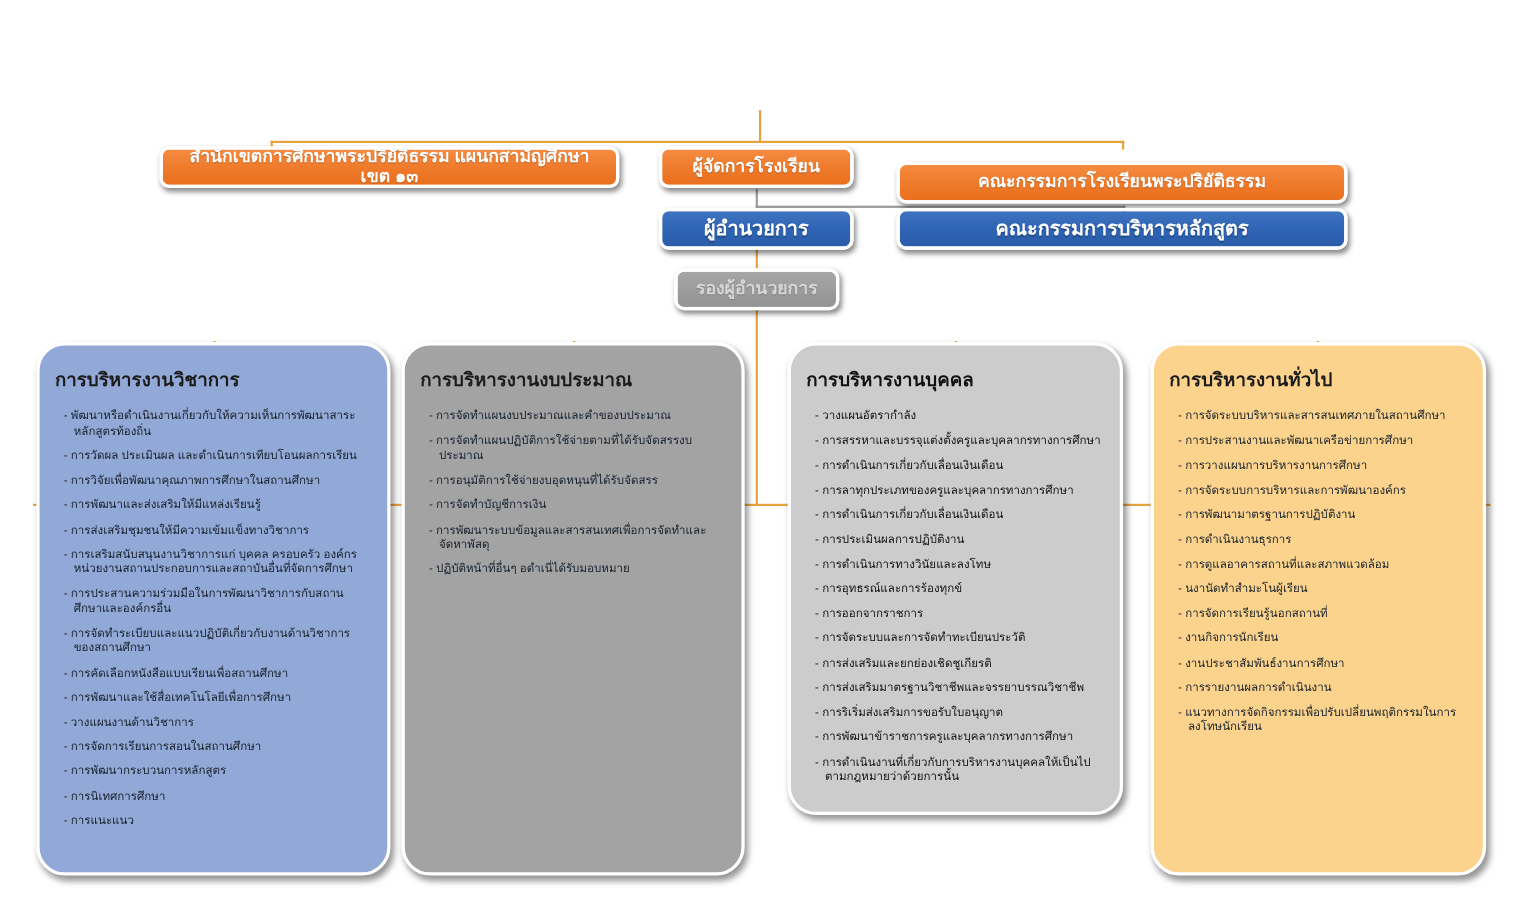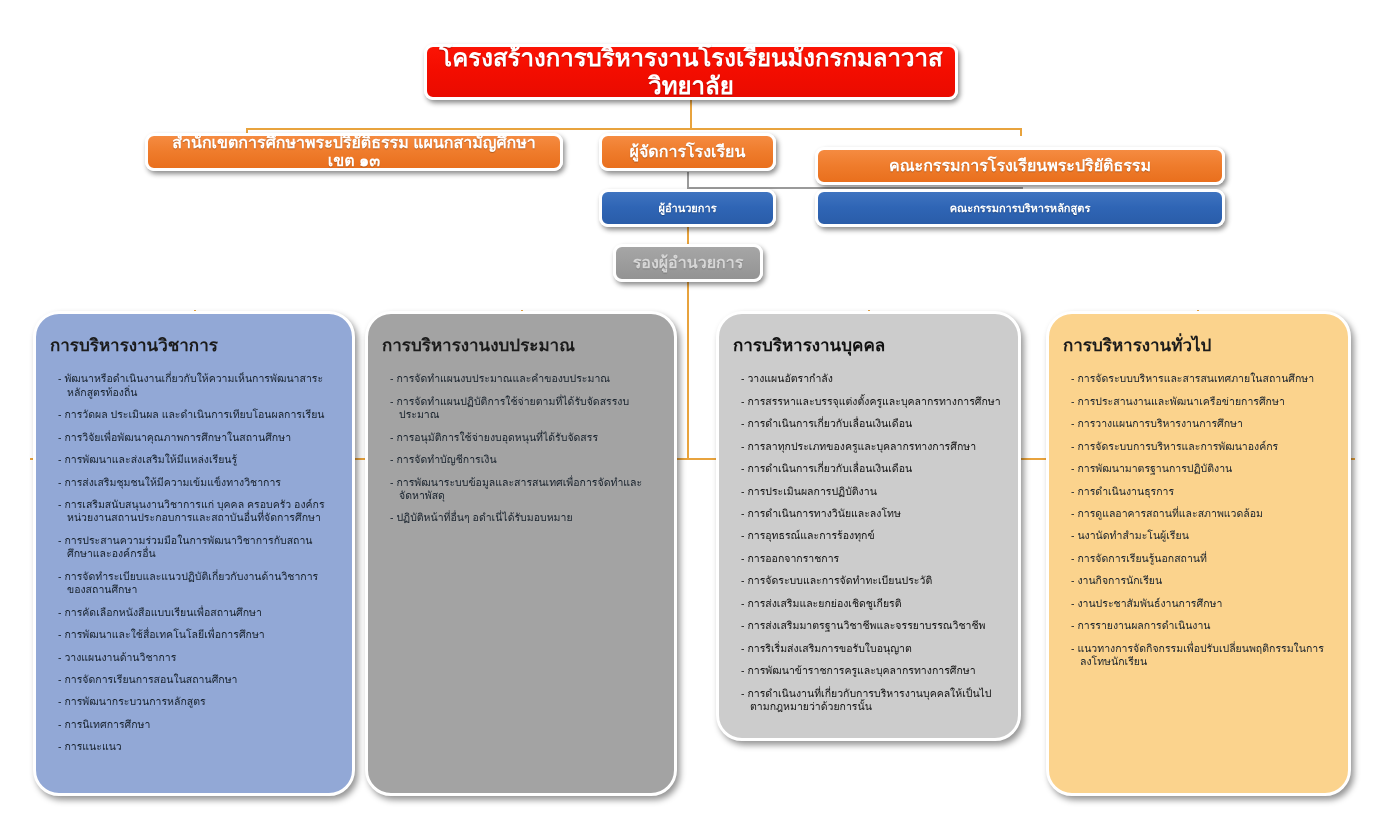--- a/index.html
+++ b/index.html
@@ -55,21 +55,21 @@
     font-size: 24px;
     text-shadow: 0 1px 1px rgba(0,0,0,0.28);
   }
   .n-orange {
     background: linear-gradient(to bottom, #f58b41 0%, #ef7c2c 48%, #e96f1d 100%);
     font-size: 16px;
     text-shadow: 0 1px 1px rgba(0,0,0,0.25);
   }
   .n-blue {
     background: linear-gradient(to bottom, #3f74c0 0%, #2f65b5 48%, #2a5da9 100%);
-    font-size: 11px;
+    font-size: 18px;
     text-shadow: 0 1px 1px rgba(0,0,0,0.25);
   }
   .n-gray {
     background: linear-gradient(to bottom, #a6a6a6 0%, #9d9d9d 48%, #939393 100%);
     font-size: 16px;
     color: #d6d6d6;
     text-shadow: 0 1px 1px rgba(0,0,0,0.2);
   }
 
   
@@ -135,23 +135,20 @@
 
   <div class="line line-v-orange" style="left:687px; top:280px; height:180px;"></div>
 
   <div class="line line-h-orange" style="left:30px; top:458px; width:1325px;"></div>
 
   <div class="line line-v-orange" style="left:194px; top:310px; height:148px;"></div>
   <div class="line line-v-orange" style="left:521px; top:310px; height:148px;"></div>
   <div class="line line-v-orange" style="left:868px; top:310px; height:148px;"></div>
   <div class="line line-v-orange" style="left:1197px; top:310px; height:148px;"></div>
 
-  <div class="node n-red" style="left:424px; top:44px; width:534px; height:56px;">
-    <span class="node-title">โครงสร้างการบริหารงานโรงเรียนมังกรกมลาวาสวิทยาลัย</span>
-  </div>
 
   <div class="node n-orange" style="left:145px; top:133px; width:418px; height:38px;">
     <span class="node-title">สำนักเขตการศึกษาพระปริยัติธรรม แผนกสามัญศึกษา เขต ๑๓</span>
   </div>
 
   <div class="node n-orange" style="left:599px; top:133px; width:177px; height:38px;">
     <span class="node-title">ผู้จัดการโรงเรียน</span>
   </div>
 
   <div class="node n-orange" style="left:815px; top:147px; width:410px; height:38px;">

